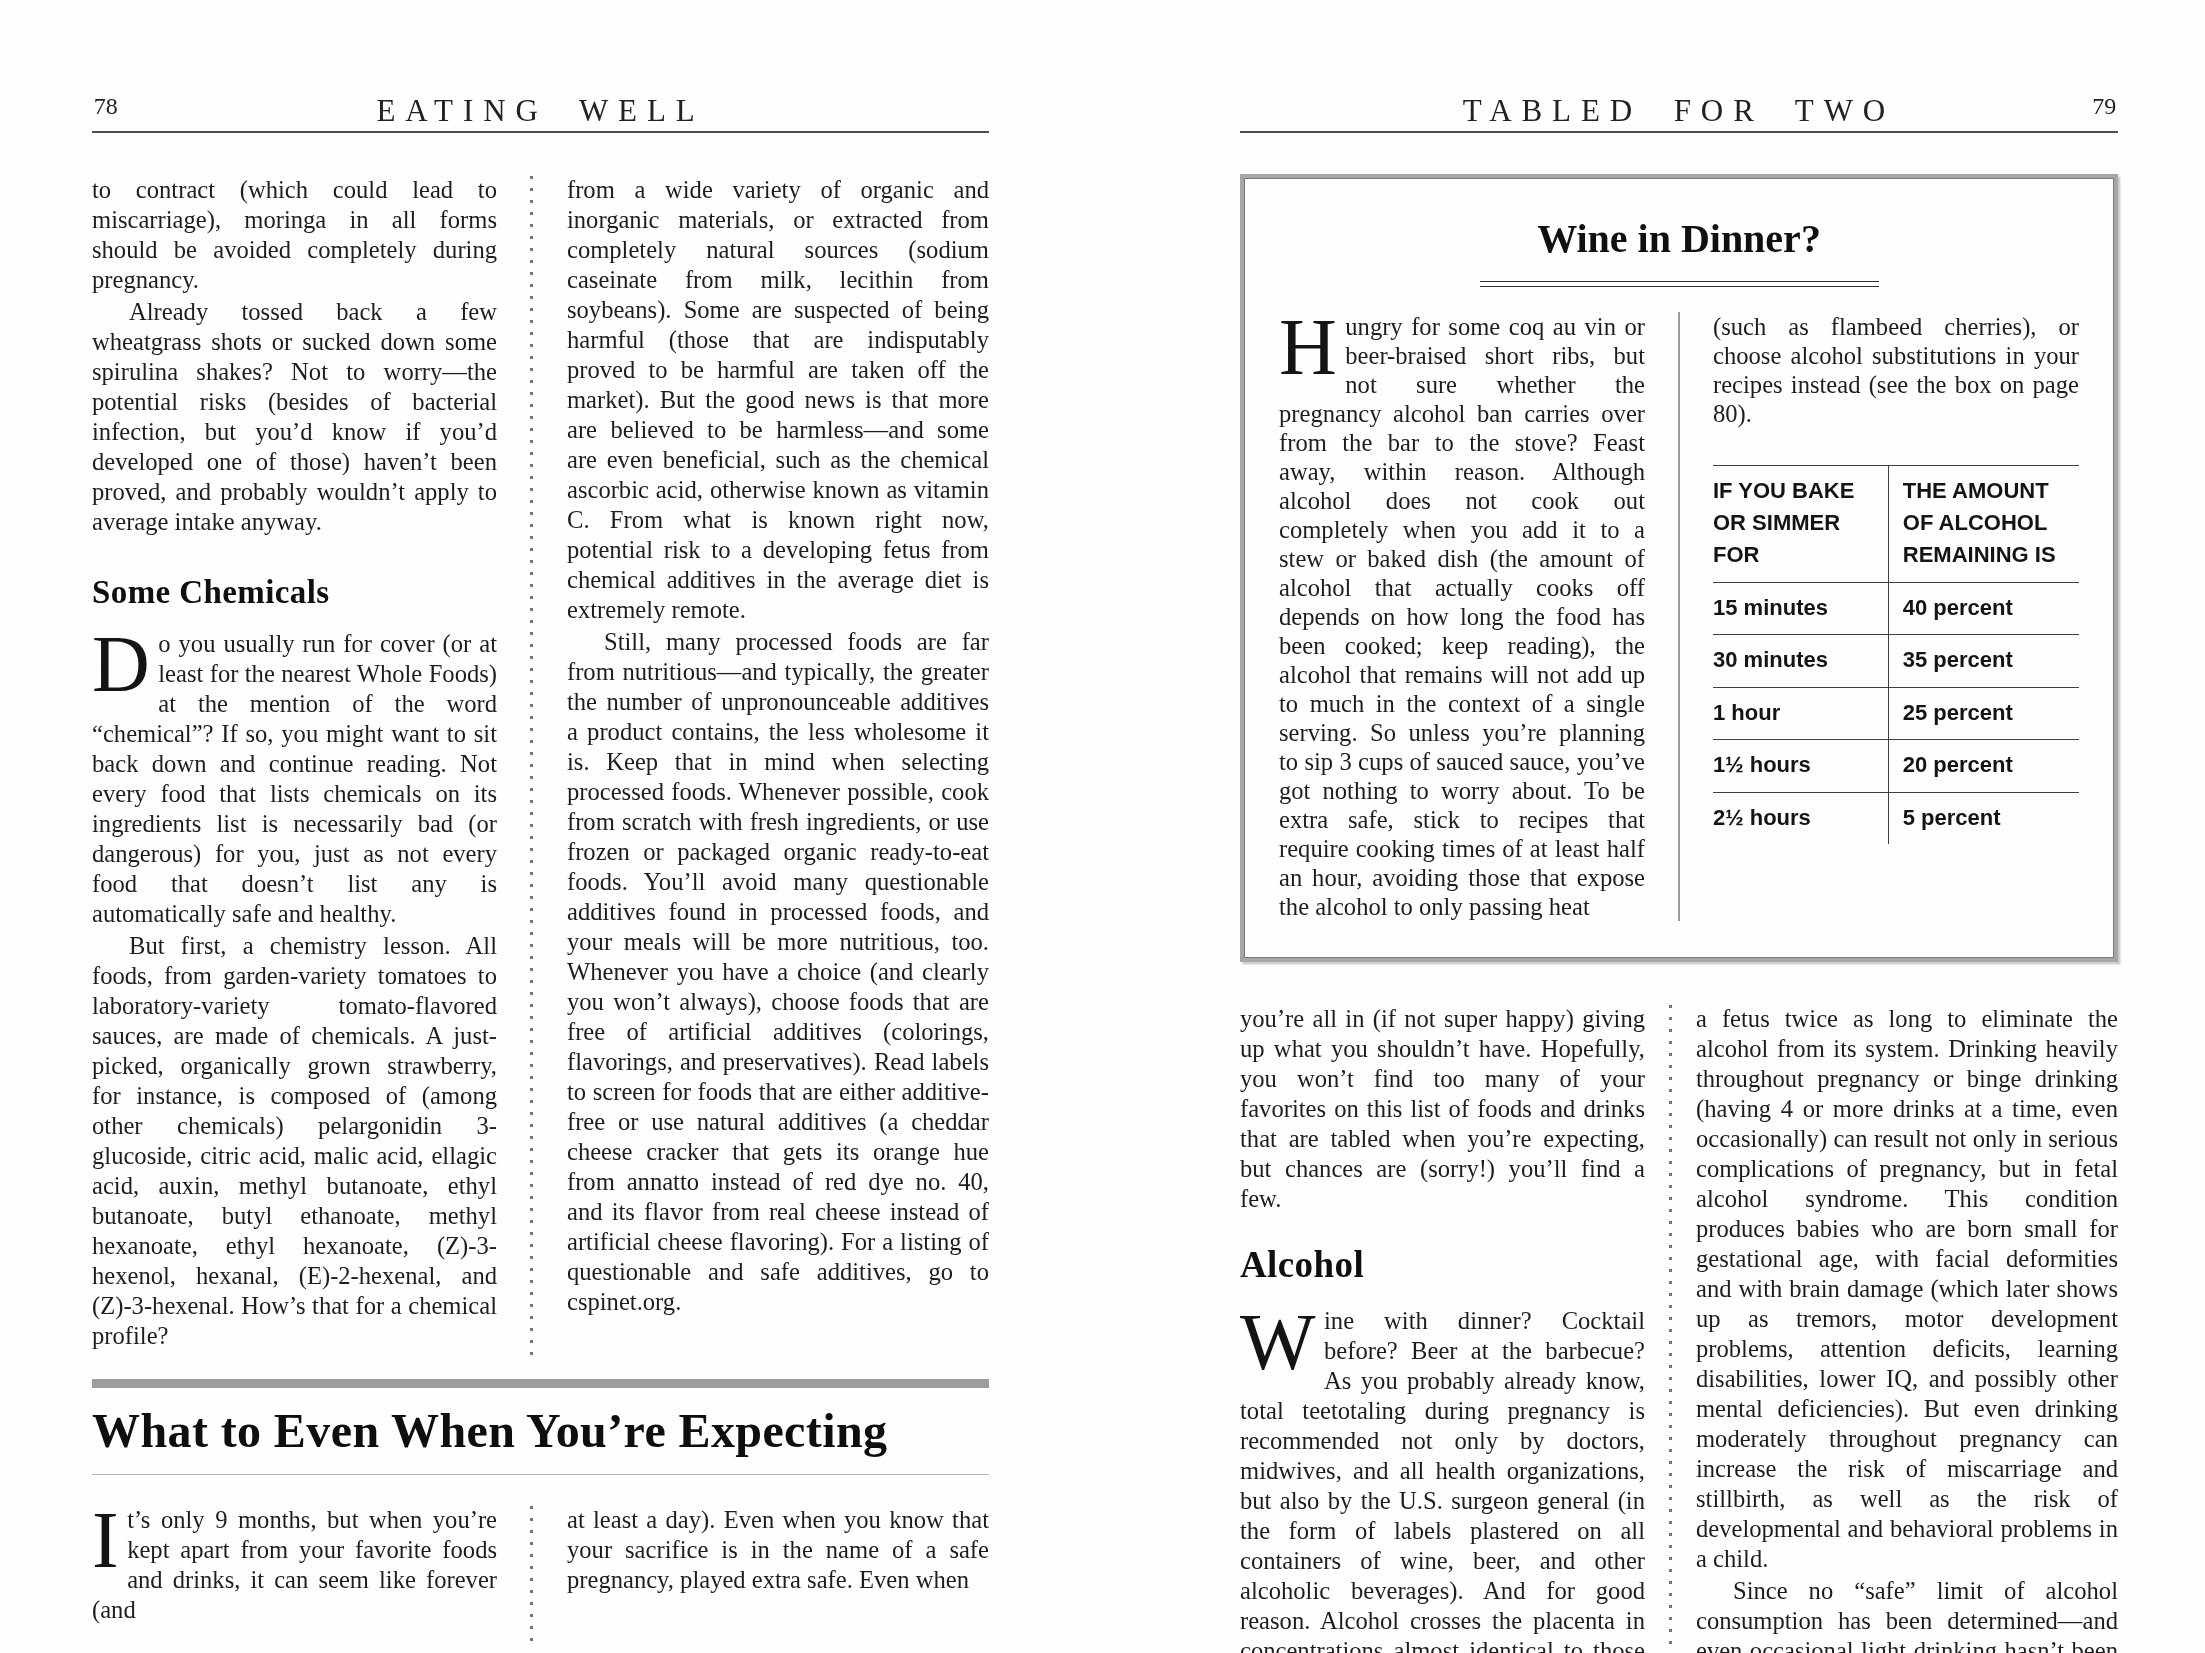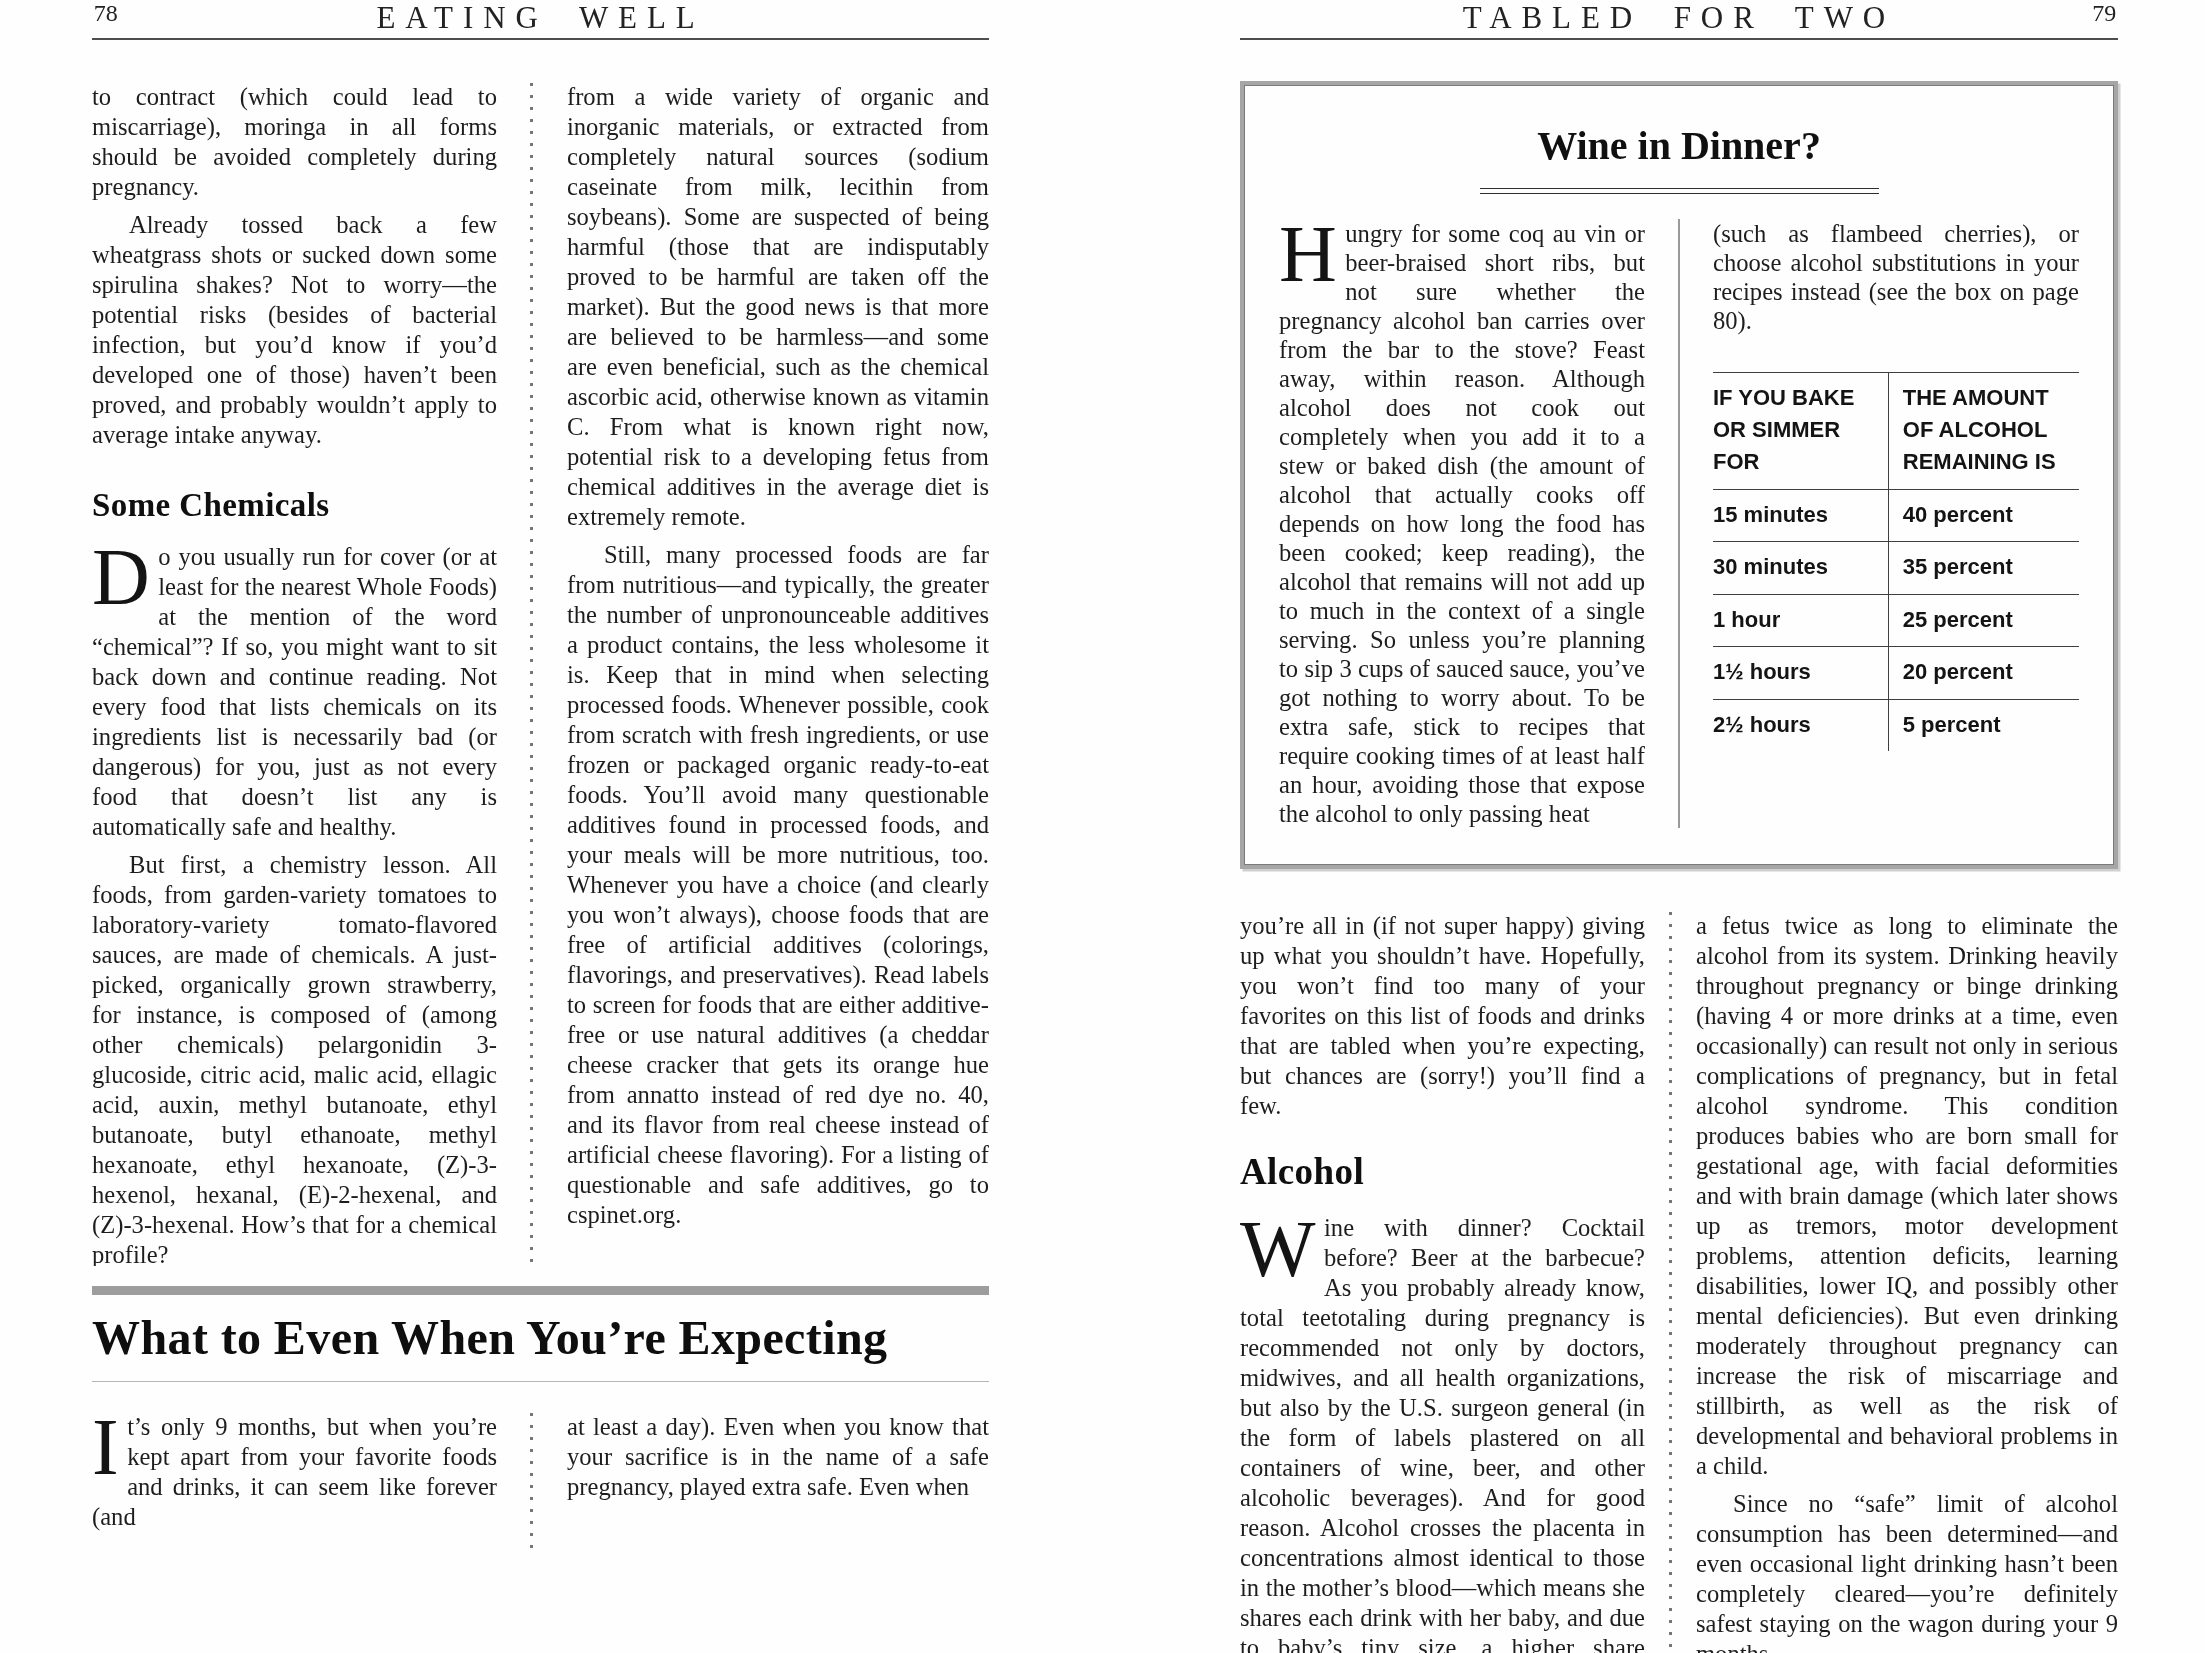--- a/index.html
+++ b/index.html
@@ -6,21 +6,21 @@
   body{
     width:2205px;height:1654px;position:relative;
     background:#fefefe;color:#1d1d1d;
     font-family:"Liberation Serif", serif;
   }
   .page{position:absolute;top:0;}
   .page-left{left:92px;width:897px;}
   .page-right{left:1240px;width:878px;}
 
   .pg-header{
-    position:relative;padding-bottom:8.5px;
+    position:relative;padding-top:93px;padding-bottom:8.5px;
     border-bottom:2.5px solid #4e4e4e;height:29px;
   }
   .pg-header .running-head{
     position:absolute;left:0;right:0;text-align:center;
     font-size:31px;letter-spacing:0.32em;word-spacing:0.45em;color:#222;
   }
   .pg-header .pagenum{font-size:24px;color:#222;position:absolute;}
   .pg-header .pagenum.pn-left{left:1.7px;}
   .pg-header .pagenum.pn-right{right:1.7px;}
 
@@ -33,21 +33,21 @@
     width:3.4px;align-self:stretch;flex:0 0 3.4px;
     background-image:radial-gradient(circle at 1.7px 2.5px,#757575 1.5px,transparent 2px);
     background-size:3.4px 12px;background-repeat:repeat-y;
   }
   .vline{width:1.7px;flex:0 0 1.7px;align-self:stretch;background:#9a9a9a;}
 
   p.jp{
     margin:0;font-size:24.6px;line-height:30px;text-align:justify;
     color:#1d1d1d;
   }
-  p.jp + p.jp{margin-top:8px;}
+  p.jp + p.jp{margin-top:2px;}
   .indent{text-indent:37px;}
 
   .dropcap{
     float:left;font-size:80px;line-height:61px;padding:5.1px 8.5px 0 0;
     color:#141414;
   }
 
   h2.sect{
     font-family:"Liberation Serif",serif;font-weight:700;color:#0f0f0f;
     font-size:33px;margin:37px 0 18.7px;letter-spacing:0.4px;

